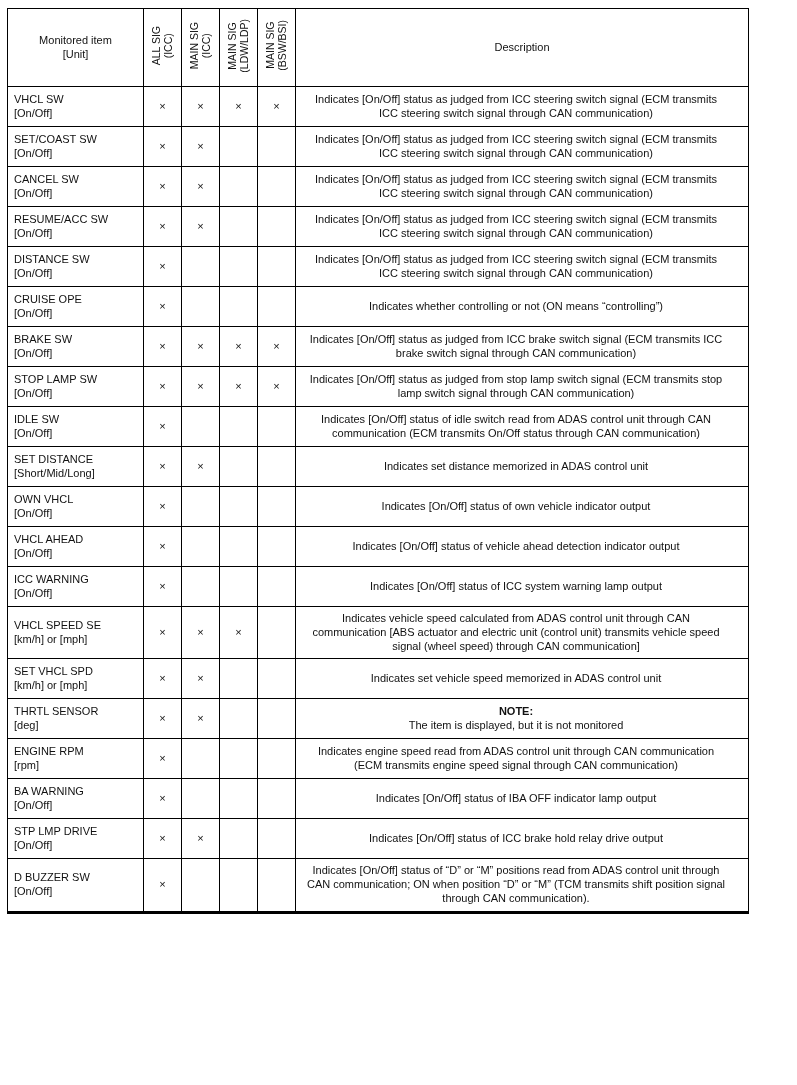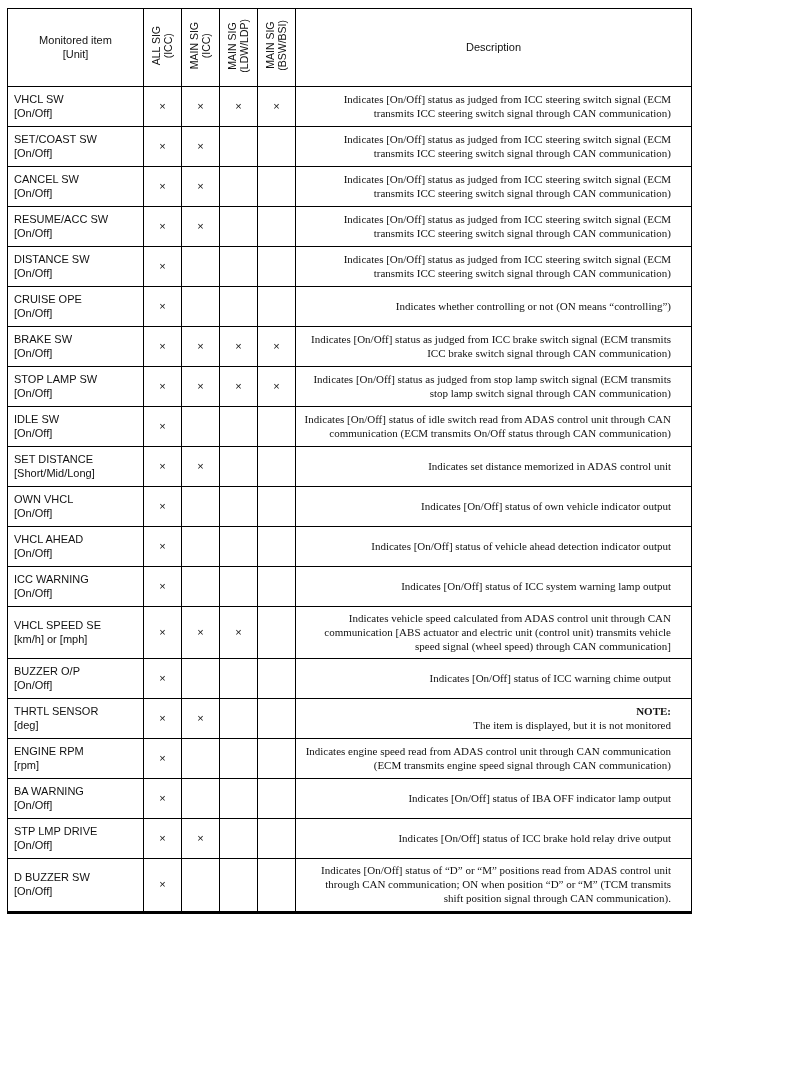--- a/index.html
+++ b/index.html
@@ -12,21 +12,21 @@
   .page {
     width: 797px;
     height: 1085px;
     box-sizing: border-box;
     padding: 8px 7px 6px 7px;
     background: #ffffff;
   }
   table.dm-table {
     border-collapse: collapse;
     table-layout: fixed;
-    width: 685px;
+    width: 742px;
     border: 1px solid #000;
     border-bottom: 3px solid #000;
   }
   .dm-table th, .dm-table td {
     border: 1px solid #000;
     font-size: 11px;
     line-height: 1.25;
     vertical-align: middle;
     padding: 5px 6px;
     box-sizing: border-box;
@@ -53,24 +53,23 @@
   }
   td.item-cell {
     text-align: left;
     padding-left: 6px;
   }
   td.mark-cell {
     text-align: center;
     padding: 2px 0;
   }
   td.desc-cell {
-    text-align: right;
+    text-align: center;
     padding-left: 8px;
     padding-right: 20px;
-    font-family: Liberation Serif, serif;
   }
   .note-label {
     font-weight: bold;
     display: block;
   }
 </style>
 </head>
 <body>
 
 <div class="page">
@@ -260,28 +259,28 @@
       <div class="item-unit">[km/h] or [mph]</div>
     </td>
     <td class="mark-cell">×</td>
     <td class="mark-cell">×</td>
     <td class="mark-cell">×</td>
     <td class="mark-cell"></td>
     <td class="desc-cell">Indicates vehicle speed calculated from ADAS control unit through CAN communication [ABS actuator and electric unit (control unit) transmits vehicle speed signal (wheel speed) through CAN communication]</td>
   </tr>
         <tr>
     <td class="item-cell">
-      <div class="item-name">BUZZER O/P</div>
-      <div class="item-unit">[On/Off]</div>
-    </td>
-    <td class="mark-cell">×</td>
-    <td class="mark-cell"></td>
-    <td class="mark-cell"></td>
-    <td class="mark-cell"></td>
-    <td class="desc-cell">Indicates [On/Off] status of ICC warning chime output</td>
+      <div class="item-name">SET VHCL SPD</div>
+      <div class="item-unit">[km/h] or [mph]</div>
+    </td>
+    <td class="mark-cell">×</td>
+    <td class="mark-cell">×</td>
+    <td class="mark-cell"></td>
+    <td class="mark-cell"></td>
+    <td class="desc-cell">Indicates set vehicle speed memorized in ADAS control unit</td>
   </tr>
         <tr>
     <td class="item-cell">
       <div class="item-name">THRTL SENSOR</div>
       <div class="item-unit">[deg]</div>
     </td>
     <td class="mark-cell">×</td>
     <td class="mark-cell">×</td>
     <td class="mark-cell"></td>
     <td class="mark-cell"></td>

